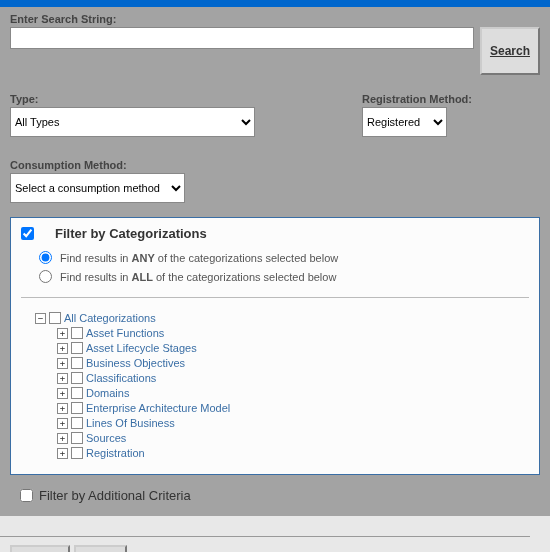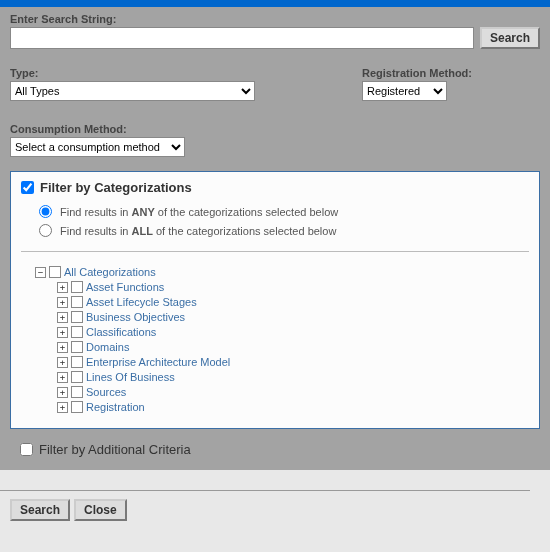--- a/index.html
+++ b/index.html
@@ -40,36 +40,37 @@
     padding: 2px 4px;
     font-family: inherit;
     font-size: 12px;
   }
   .btn {
     border: 2px outset #ccc;
     background: #ddd;
     font-family: Verdana, Geneva, sans-serif;
     font-weight: bold;
     font-size: 12px;
-    padding: 2px 8px;
+    padding: 15px 8px;
     color: #333;
     cursor: pointer;
+    text-decoration: underline;
   }
   .filters-row {
     display: flex;
     margin-bottom: 22px;
   }
   .filters-row .col1 { flex: 0 0 352px; }
   .filters-row .col2 { flex: 1; }
   select {
     font-family: Verdana, Geneva, sans-serif;
     font-size: 11px;
     background: #fff;
     border: 1px solid #888;
-    height: 20px;
+    height: 30px;
   }
   .type-select { width: 245px; }
   .reg-select { width: 85px; }
   .consume-select { width: 175px; }
   .consume-block { margin-bottom: 14px; }
   .cat-panel {
     border: 1px solid #3a6ea5;
     background: #fcfcfc;
     padding: 8px 10px 12px 10px;
     margin-bottom: 10px;
@@ -79,20 +80,21 @@
     align-items: center;
     gap: 6px;
     margin-bottom: 10px;
   }
   .cat-header input[type=checkbox] { margin:0; }
   .cat-header-title {
     font-weight: bold;
     font-family: Verdana, Geneva, sans-serif;
     font-size: 13px;
     color: #333;
+    margin-left: 15px;
   }
   .radio-group {
     padding-left: 18px;
     font-size: 11px;
     color: #555;
     padding-bottom: 8px;
     margin-bottom: 14px;
     border-bottom: 1px solid #bbb;
   }
   .radio-row {

